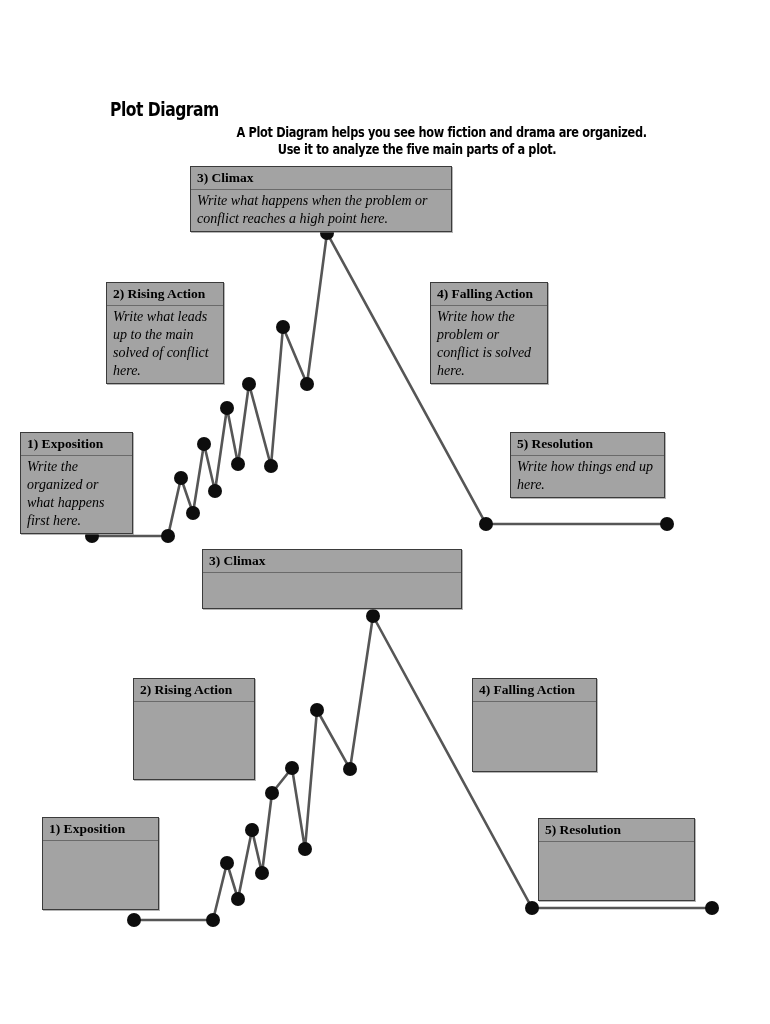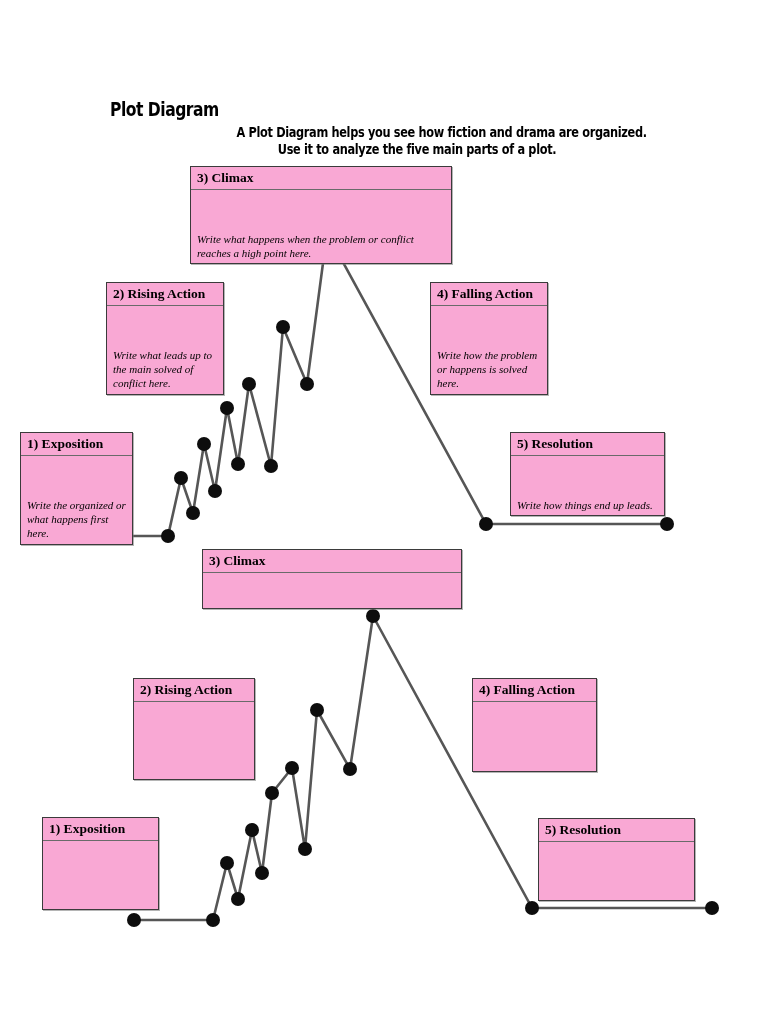--- a/index.html
+++ b/index.html
@@ -47,40 +47,39 @@
     white-space: nowrap;
     text-align: center;
   }
   .doc-sub.l1 { left: 202px; top: 122px; width: 430px; }
   .doc-sub.l2 { left: 202px; top: 139px; width: 430px; }
 
   
   .pbox {
     position: absolute;
     border: 1px solid #3b3b3b;
-    background: #f9a8d4;
+    background: #a3a3a3;
     box-sizing: border-box;
     box-shadow: 1px 1px 0 rgba(120,120,120,0.55);
   }
   .pbox .pbox-head {
     border-bottom: 1px solid #6a6a6a;
     font-weight: bold;
     font-size: 13.5px;
     line-height: 1.28;
     padding: 2px 5px 3px 6px;
     color: #000;
     white-space: nowrap;
   }
   .pbox .pbox-body {
     font-style: italic;
-    font-size: 11px;
+    font-size: 14px;
     line-height: 1.28;
     padding: 2px 5px 3px 6px;
     color: #000;
-    margin-top: 40px;
   }
   .pbox.empty .pbox-body { min-height: 10px; }
 
   
   .plot-svg {
     position: absolute;
     left: 0; top: 0;
     width: 770px;
     height: 1024px;
     pointer-events: none;
@@ -151,31 +150,31 @@
     <div class="pbox-body">Write what happens when the problem or conflict reaches a high point here.</div>
   </div>
 
   <div class="pbox" style="left:106px; top:280px; width:118px;">
     <div class="pbox-head">2) Rising Action</div>
     <div class="pbox-body">Write what leads up to the main solved of conflict here.</div>
   </div>
 
   <div class="pbox" style="left:430px; top:280px; width:118px;">
     <div class="pbox-head">4) Falling Action</div>
-    <div class="pbox-body">Write how the problem or happens is solved here.</div>
+    <div class="pbox-body">Write how the problem or conflict is solved here.</div>
   </div>
 
   <div class="pbox" style="left:20px; top:430px; width:113px;">
     <div class="pbox-head">1) Exposition</div>
     <div class="pbox-body">Write the organized or what happens first here.</div>
   </div>
 
   <div class="pbox" style="left:510px; top:430px; width:155px;">
     <div class="pbox-head">5) Resolution</div>
-    <div class="pbox-body">Write how things end up leads.</div>
+    <div class="pbox-body">Write how things end up here.</div>
   </div>
 
   <div class="pbox empty" style="left:202px; top:547px; width:260px; height:60px;">
     <div class="pbox-head">3) Climax</div>
     <div class="pbox-body"></div>
   </div>
 
   <div class="pbox empty" style="left:133px; top:676px; width:122px; height:102px;">
     <div class="pbox-head">2) Rising Action</div>
     <div class="pbox-body"></div>

